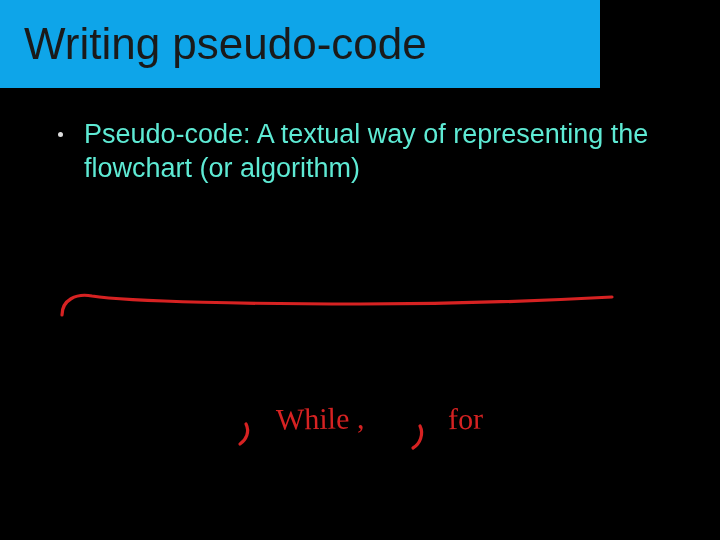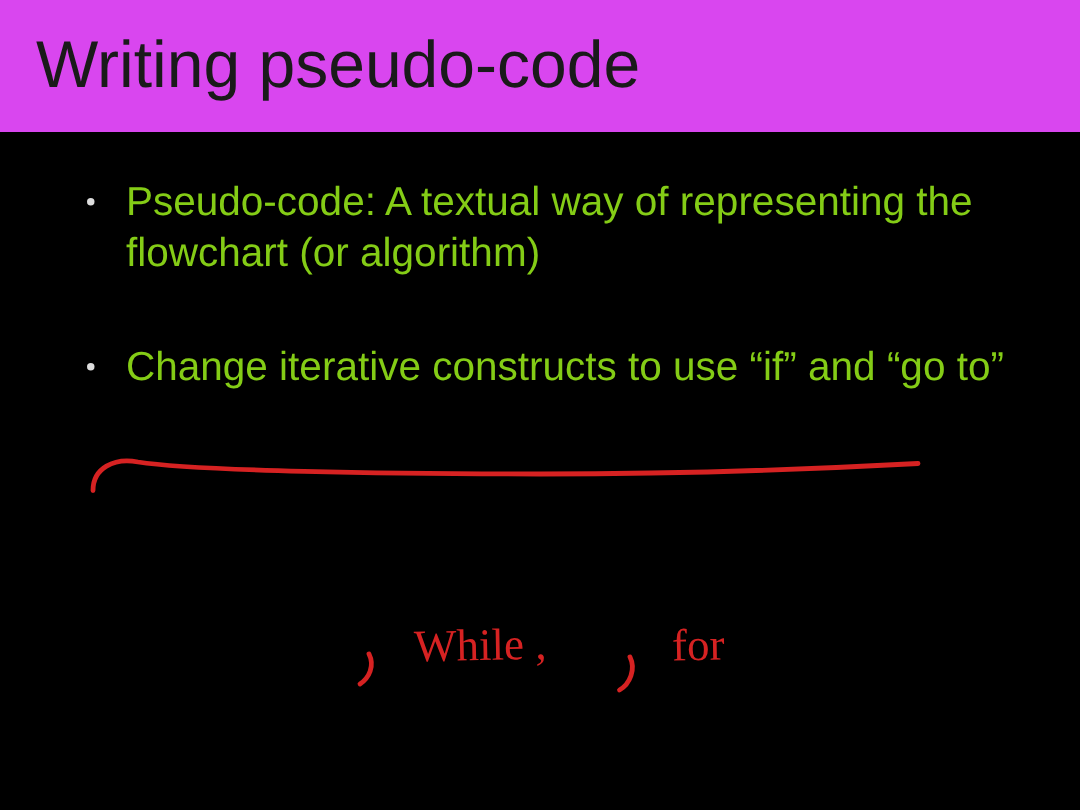--- a/index.html
+++ b/index.html
@@ -14,23 +14,23 @@
     position: relative;
     width: 720px;
     height: 540px;
     background: #000;
     box-sizing: border-box;
   }
   .title-band {
     position: absolute;
     left: 0;
     top: 0;
-    width: 720px;
+    width: 600px;
     height: 88px;
-    background: #d946ef;
+    background: #0ea5e9;
     display: flex;
     align-items: center;
   }
   .title-text {
     margin-left: 24px;
     font-size: 44px;
     font-weight: 400;
     color: #1a1a1a;
     letter-spacing: 0px;
   }
@@ -45,37 +45,37 @@
     list-style: none;
     margin: 0;
     padding: 0;
   }
   ul.bullets > li {
     position: relative;
     padding-left: 30px;
     font-size: 27px;
     line-height: 1.25;
     margin-bottom: 42px;
-    color: #84cc16;
+    color: #5eead4;
   }
   ul.bullets > li::before {
     content: "";
     position: absolute;
     left: 4px;
     top: 14px;
     width: 5px;
     height: 5px;
     background: #ddd;
     border-radius: 50%;
   }
   
   .annot {
     position: absolute;
     left: 0;
-    top: 16px;
+    top: 4px;
     width: 720px;
     height: 474px;
     pointer-events: none;
   }
   .annot svg { width: 720px; height: 540px; }
   .hand-stroke {
     stroke: #d62222;
     stroke-width: 3.2;
     stroke-linecap: round;
     stroke-linejoin: round;
@@ -96,21 +96,20 @@
 
 <div class="slide">
 
   <div class="title-band">
     <div class="title-text">Writing pseudo-code</div>
   </div>
 
   <div class="body">
     <ul class="bullets">
       <li>Pseudo-code: A textual way of representing the flowchart (or algorithm)</li>
-      <li>Change iterative constructs to use “if” and “go to”</li>
     </ul>
   </div>
 
   <div class="annot">
     <svg viewBox="0 0 720 540">
 
       <path class="hand-stroke" d="M 62 311
                C 62 296, 76 289, 92 292
                C 130 298, 260 300, 360 300
                C 430 300, 520 298, 612 293"></path>

